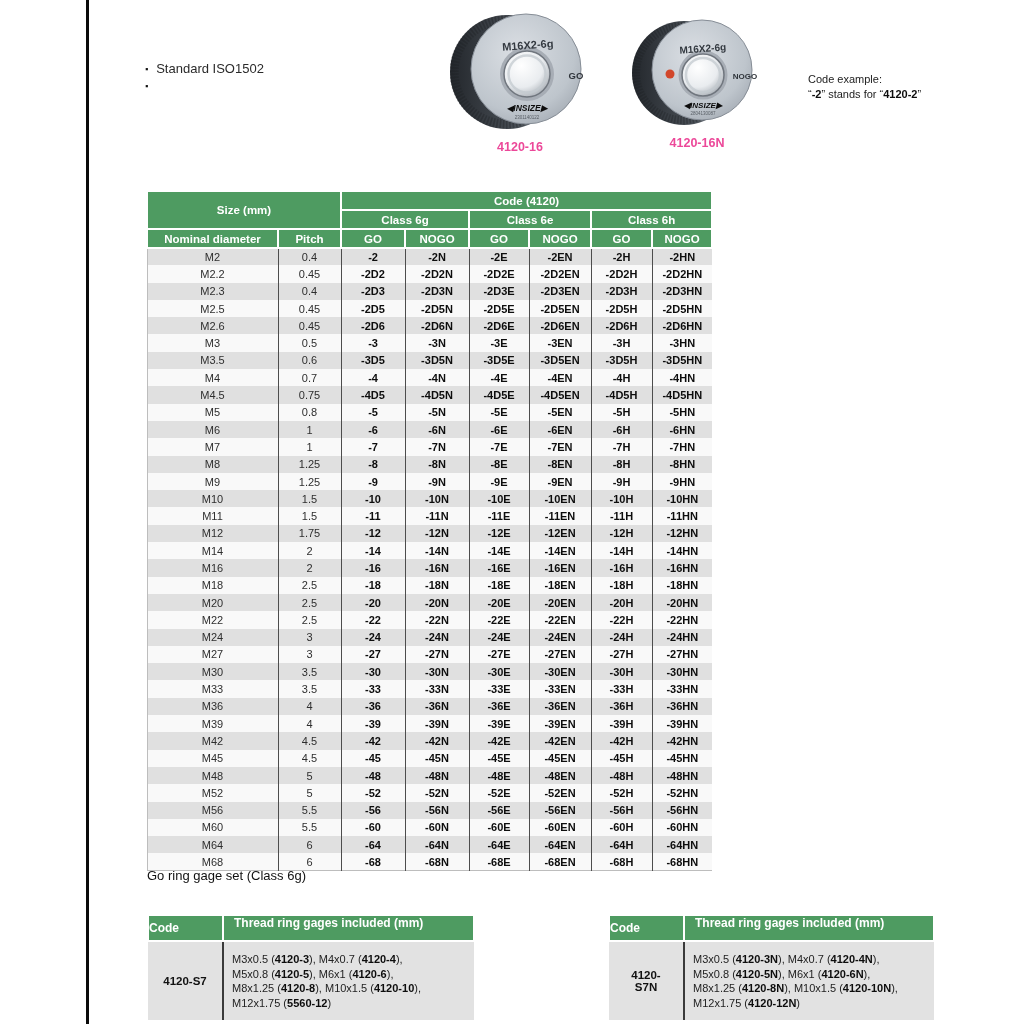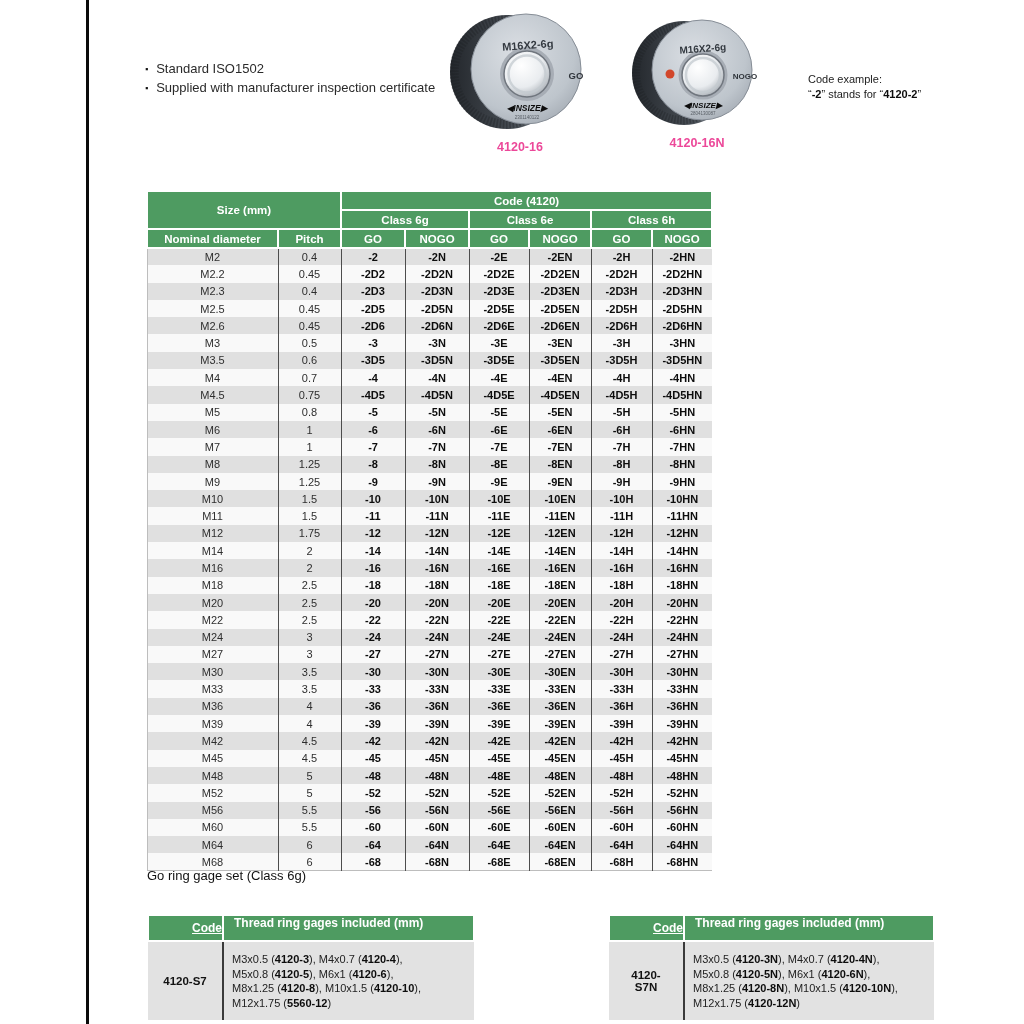--- a/index.html
+++ b/index.html
@@ -50,21 +50,21 @@
   
   .set-title-go   { left:147px; top:840px; }
   .set-title-nogo { left:608px; top:894px; }
   .set-table { }
   #go-set-wrap   { left:147px; top:914px; }
   #nogo-set-wrap { left:608px; top:914px; }
   .set-table th {
       background:#4e9b61; color:#fff; font-size:12px; font-weight:bold;
       height:21px; border:2px solid #fff; padding:0 0 10px 10px; text-align:left;
   }
-  .set-table th.code-h { text-align:right; padding:0;text-decoration:underline; }
+  .set-table th.code-h { text-align:left; padding:0; }
   .set-table td { background:#e2e2e2; vertical-align:middle; padding:10px 8px; }
   .set-table td.code-cell {
       font-weight:bold; font-size:11.5px; text-align:center; color:#111;
       border-right:2px solid #3a3a3a; padding:14px;
   }
   .rt-line { font-size:11px; line-height:14.5px; color:#222; white-space:nowrap; }
   .rt-line .b { font-weight:bold; color:#0d0d0d; }
 
   
   svg text { font-family:"Liberation Sans", sans-serif; }
@@ -74,21 +74,20 @@
 
 <div id="left-rule" class="abs"></div>
 
 <div id="bullets" class="abs">
   <div class="bullet-row">
     <span class="bullet-sq">▪</span>
     <span>Standard ISO1502</span>
   </div>
   <div class="bullet-row">
     <span class="bullet-sq">▪</span>
-    <span>Supplied with manufacturer inspection certificate</span>
   </div>
 </div>
 
 <div class="abs" style="left:450px; top:8px; width:140px;">
   <svg width="140" height="128" viewBox="0 0 140 128">
     <defs>
       <linearGradient id="knurl1" x1="0" y1="0" x2="1" y2="0">
         <stop offset="0%" stop-color="#23272c"></stop>
           <stop offset="60%" stop-color="#4a5057"></stop>
           <stop offset="100%" stop-color="#7a828a"></stop>

